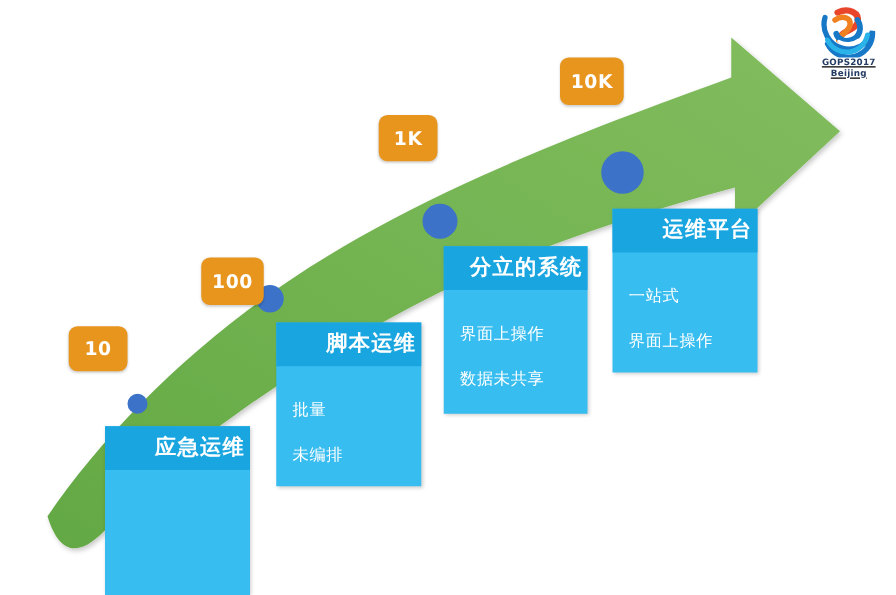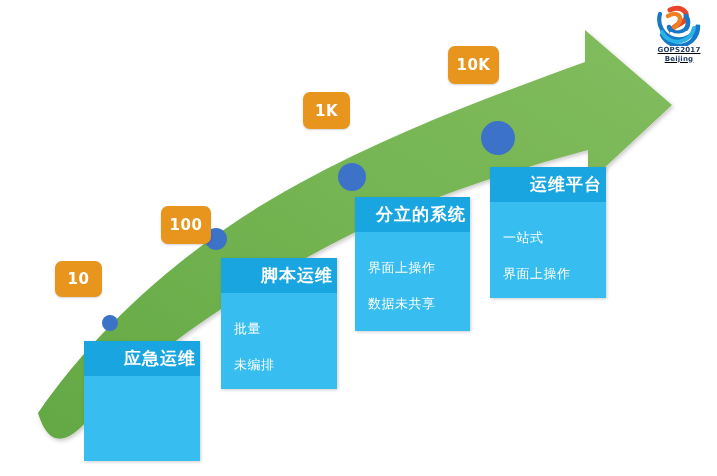--- a/index.html
+++ b/index.html
@@ -68,21 +68,21 @@
   }
   .card-line {
     color: #ffffff;
     font-size: 13px;
     line-height: 1.1;
     margin-bottom: 22px;
     letter-spacing: 0.5px;
   }
   .card-line:last-child { margin-bottom: 0; }
 
-  .card-1 { left: 84px;  top: 341px; width: 116px; height: 120px; }
+  .card-1 { left: 84px;  top: 341px; width: 116px; height: 135px; }
   .card-2 { left: 221px; top: 258px; width: 116px; height: 131px; }
   .card-3 { left: 355px; top: 197px; width: 115px; height: 134px; }
   .card-4 { left: 490px; top: 167px; width: 116px; height: 131px; }
 
   
   #logo {
     position: absolute;
     left: 648px;
     top: 2px;
     width: 62px;

